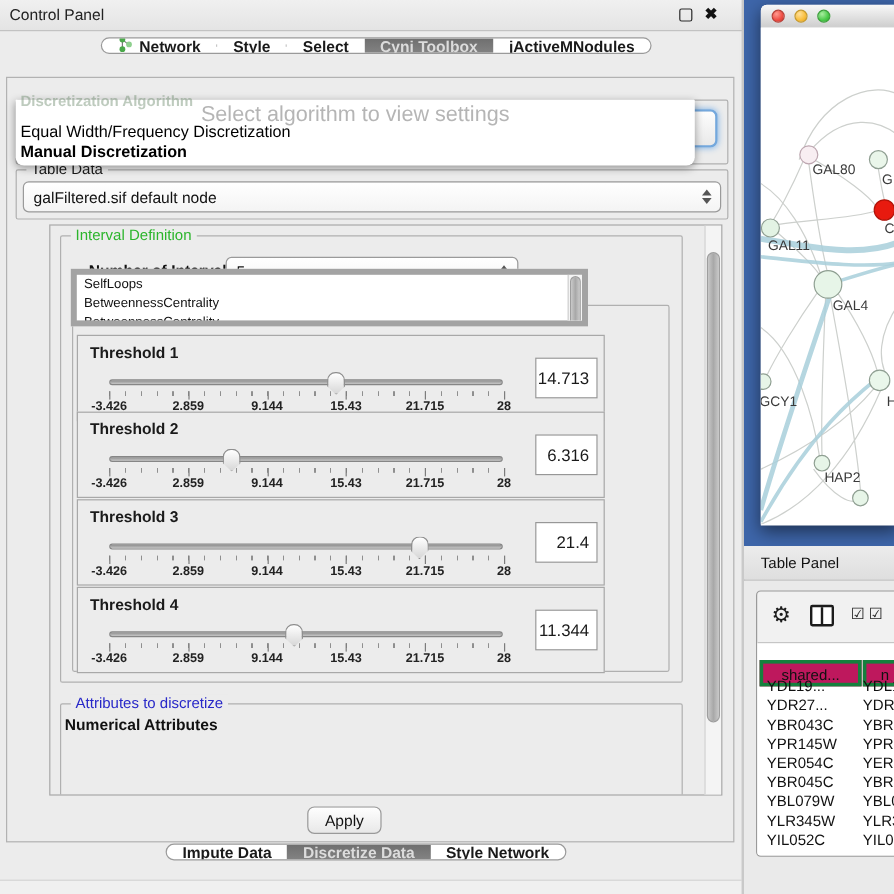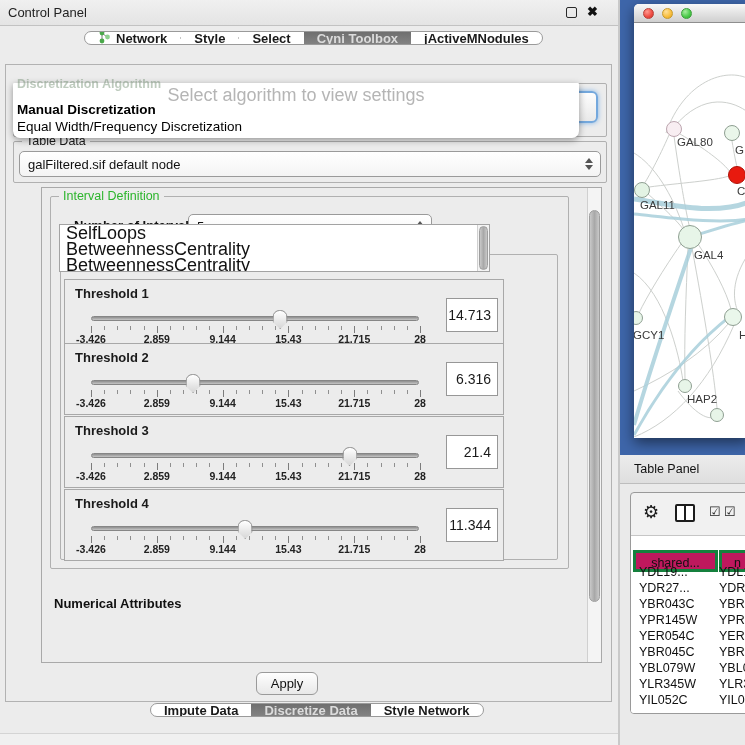--- a/index.html
+++ b/index.html
@@ -16,21 +16,21 @@
     border:1.5px solid #2a2a2a; border-radius:2px; background:transparent; }
   #close-btn { position:absolute; left:587px; top:4px; font-size:13px; font-weight:bold; color:#111; }
 
   .tabgroup { display:flex; align-items:stretch; background:#ffffff; border:1px solid #9a9a9a;
     border-radius:7px; overflow:hidden; height:14px; }
   .tab { display:flex; align-items:center; gap:5px; padding:0 13px; font-size:13px;
     font-weight:600; color:#1a1a1a; white-space:nowrap; }
   .tab.sel { background:linear-gradient(#6f6f6f,#828282); color:#dcdcdc; }
   .tabsep { width:1px; background:#c6c6c6; margin:5px 0; }
   #top-tabs { position:absolute; left:84px; top:31px; }
-  #bottom-tabs { position:absolute; left:138px; top:703px;margin-left:12px; }
+  #bottom-tabs { position:absolute; left:138px; top:703px; }
 
   #cp-content { position:absolute; left:5px; top:64px; width:607px; height:638px;
     border:1px solid #b2b2b2; background:#ececec; }
 
   .fieldset { position:absolute; border:1px solid #b0b0b0; border-radius:2px; }
   .legend { position:absolute; top:-8px; left:8px; background:#ececec; padding:0 4px;
     font-size:12.5px; white-space:nowrap; }
   .legend.green { color:#2cb52c; }
   .legend.blue { color:#2828c8; }
   .legend.black { color:#1a1a1a; }
@@ -77,21 +77,21 @@
     background:repeating-linear-gradient(to right,#8f8f8f 0,#8f8f8f 1px,transparent 1px,transparent 13.16px);
     background-size:330px 4px; background-repeat:no-repeat; }
   .ticks i { position:absolute; top:0; width:1px; height:7px; background:#7c7c7c; }
   .ticklbls { position:absolute; left:26px; top:53px; width:329px; height:12px; }
   .ticklbls span { position:absolute; transform:translateX(-50%); font-size:10.5px;
     font-weight:bold; color:#222; white-space:nowrap; }
   .val { position:absolute; left:381px; top:18px; width:52px; height:34px; background:#fff;
     border:1px solid #979797; font-size:14px; text-align:right; line-height:32px; padding-right:6px; }
 
   #attr-list { position:absolute; left:17px; top:36px; width:431px; height:48px; background:#fff;
-    border:1px solid #a3a3a3; overflow:hidden; font-size:18px; }
+    border:5px solid #a3a3a3; overflow:hidden; font-size:11px; }
   #attr-list .item { height:16px; line-height:16px; padding-left:6px; color:#111; }
 
   #apply-btn { position:absolute; left:250px; top:607px; width:62px; height:23px;
     background:linear-gradient(#fefefe,#e8e8e8); border:1px solid #9a9a9a; border-radius:6px;
     font-size:13px; text-align:center; line-height:21px; color:#111; }
 
   #cp-footer { position:absolute; left:0; top:733px; width:618px; height:12px;
     background:#f0f0f0; border-top:1px solid #d4d4d4; }
 
   
@@ -175,22 +175,22 @@
 
   <div id="cp-content">
 
     <div class="fieldset" style="left:7px; top:18px; width:594px; height:54px;"></div>
     <div id="algo-combo-sliver"></div>
 
     <div id="faded-legend">Discretization Algorithm</div>
 
     <div id="algo-popup">
       <div class="prompt">Select algorithm to view settings</div>
+      <div class="opt">Equal Width/Frequency Discretization</div>
       <div class="opt b">Manual Discretization</div>
-      <div class="opt">Equal Width/Frequency Discretization</div>
     </div>
 
     <div class="fieldset" style="left:7px; top:76px; width:594px; height:42px;">
       <span class="legend black">Table Data</span>
     </div>
     <div class="combo" style="left:13px; top:86px; width:582px; height:26px;">
       <span>galFiltered.sif default node</span>
       <span class="arrows">
           <i class="up"></i>
           <i class="dn"></i>
@@ -304,20 +304,23 @@
           <span style="left:0%">-3.426</span>
           <span style="left:20%">2.859</span>
           <span style="left:40%">9.144</span>
           <span style="left:60%">15.43</span>
           <span style="left:80%">21.715</span>
           <span style="left:100%">28</span>
         </div>
         <div class="val">11.344</div>
       </div>
 
+      <div class="fieldset" style="left:8px; top:398px; width:519px; height:90px;">
+        <span class="legend blue">Attributes to discretize</span>
+      </div>
       <div class="boldlabel abs" style="left:12px; top:408px;">Numerical Attributes</div>
       <div id="attr-list">
         <div class="item">SelfLoops</div>
         <div class="item">BetweennessCentrality</div>
         <div class="item">BetweennessCentrality</div>
         <div class="vscroll" style="right:0; top:0; width:12px; height:48px;">
           <div class="vthumb" style="top:1px; width:9px; height:44px;"></div>
         </div>
       </div>
 

